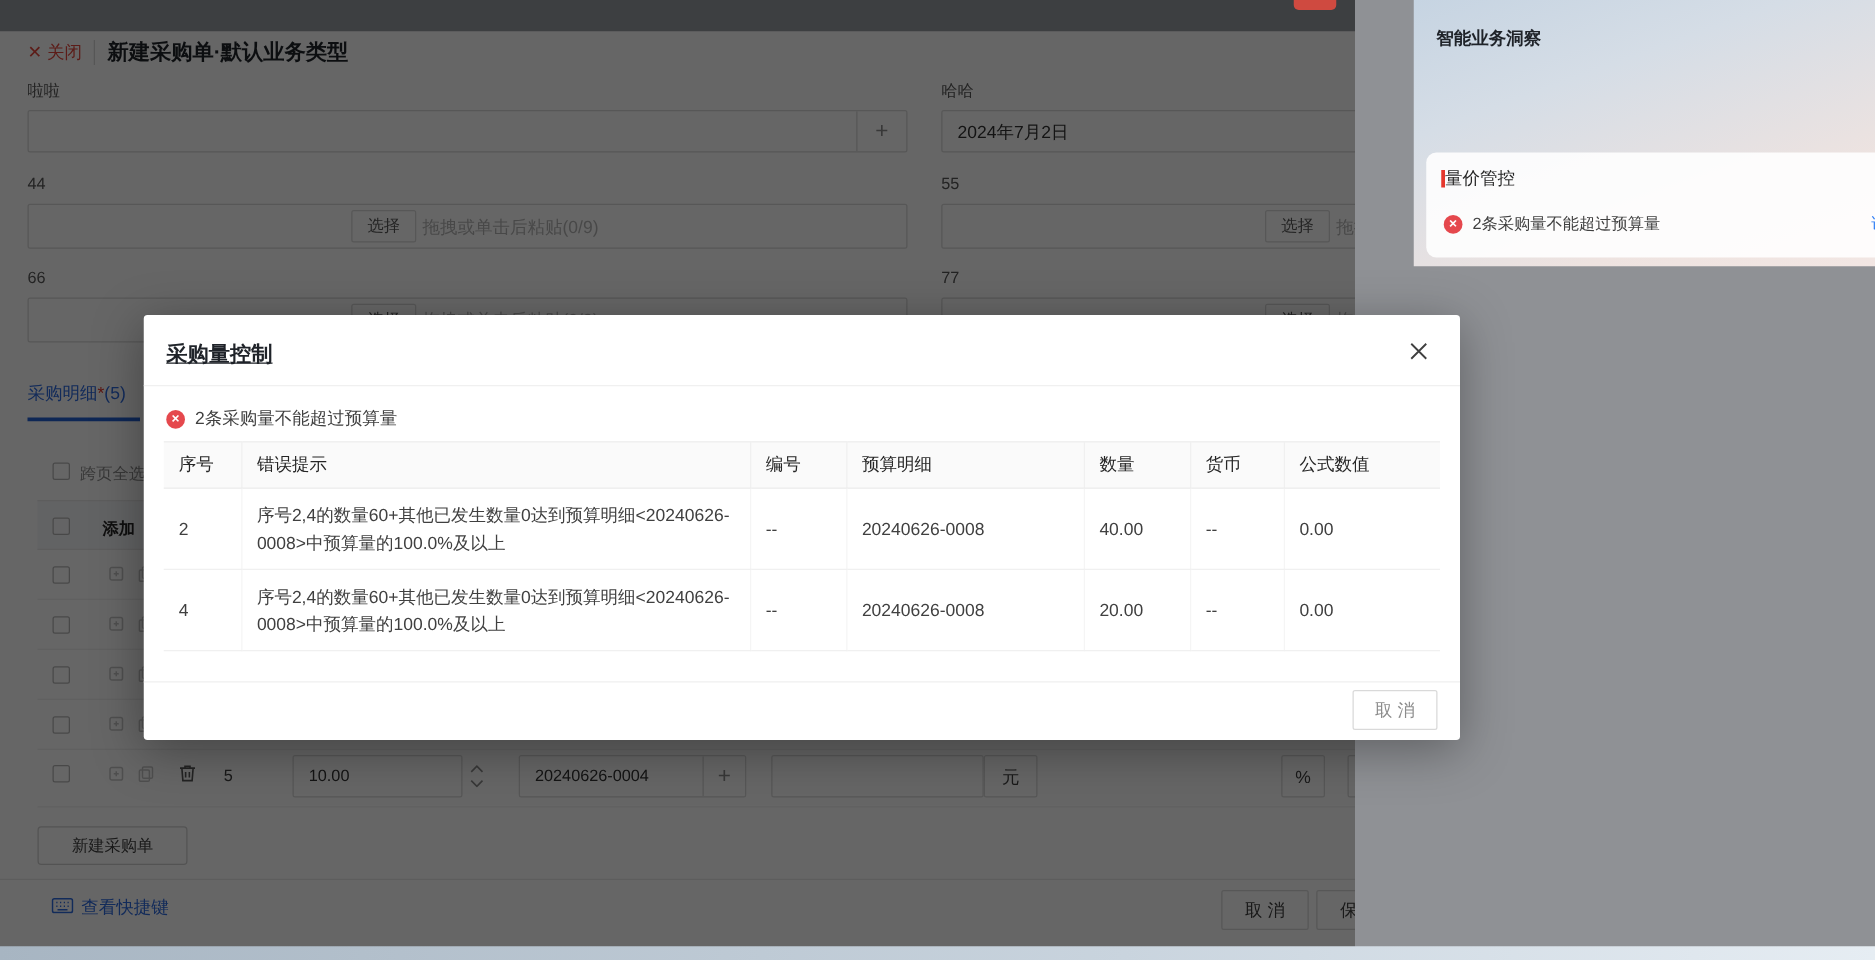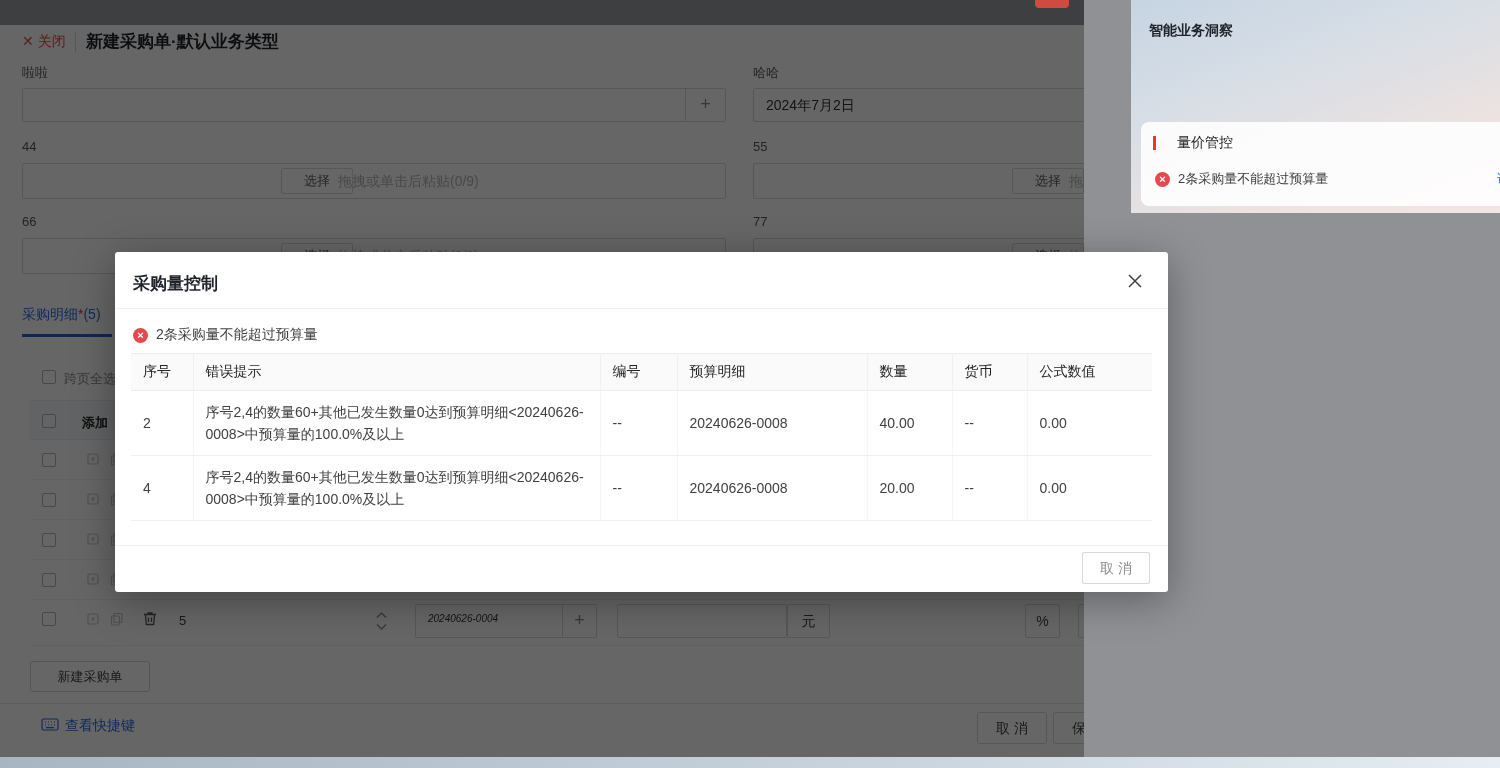--- a/index.html
+++ b/index.html
@@ -13,21 +13,21 @@
   .top-strip { position:absolute; left:0; top:0; width:100%; height:25px; background:#989ea4; }
   .doc-close { position:absolute; left:22px; top:33px; font-size:14px; color:#e5483d; cursor:pointer; }
   .hdr-divider { position:absolute; left:75px; top:32px; width:1px; height:20px; background:#d8d8d8; }
   .doc-title { position:absolute; left:86px; top:30px; font-size:17px; font-weight:bold; color:#1f2329; }
 
   .fld-label { position:absolute; font-size:13px; color:#595959;text-align:center; }
   .fld { position:absolute; height:34px; background:#fff; border:1px solid #d9d9d9; border-radius:2px; }
   .fld .val { position:absolute; left:12px; top:8px; font-size:14px; color:#333; }
   .fld .hint { position:absolute; top:8px; font-size:14px; color:#b5b5b5; }
   .plus-box { position:absolute; right:0; top:0; width:40px; height:32px; border-left:1px solid #d9d9d9; color:#8c8c8c; font-size:18px; text-align:center; line-height:31px; }
-  .sel-btn { position:absolute; top:4px; height:26px; padding:0 22px; background:#fff; border:1px solid #d9d9d9; border-radius:2px; font-size:13px; color:#595959; line-height:24px; }
+  .sel-btn { position:absolute; top:4px; height:26px; padding:0 12px; background:#fff; border:1px solid #d9d9d9; border-radius:2px; font-size:13px; color:#595959; line-height:24px; }
 
   .tab { position:absolute; left:22px; top:306px; font-size:14px; color:#2e6be0; }
   .tab .star { color:#e5382e; }
   .tab-underline { position:absolute; left:22px; top:334px; width:90px; height:3px; background:#2563d4; }
 
   .cbx { position:absolute; width:14px; height:14px; border:1px solid #b5b5b5; border-radius:2px; background:rgba(255,255,255,.55); }
   .grid-hdr { position:absolute; left:30px; top:400px; width:1054px; height:40px; background:#f6f7f9; border-top:1px solid #e8e8e8; border-bottom:1px solid #e8e8e8; }
   .grid-row { position:absolute; left:30px; width:1054px; height:40px; border-bottom:1px solid #efefef; }
   .muted-txt { font-size:13px; color:#8c8c8c; }
   .bold-txt { font-size:13px; font-weight:bold; color:#262626; }
@@ -53,35 +53,35 @@
              background:linear-gradient(160deg,#c6d4e2 0%,#d5dde6 30%,#eee3e0 72%,#f3e7e4 100%);margin-left:47px; }
   .insight-title { position:absolute; left:18px; top:22px; font-size:14px; font-weight:bold; color:#1f2329; }
   .insight-close { position:absolute; right:20px; top:18px; width:22px; height:22px; cursor:pointer; }
   .alert-card { position:absolute; left:14px; top:52px; width:388px; height:58px; border-radius:8px;
                 background:linear-gradient(90deg,rgba(255,255,255,.96) 0%,#fdefec 100%);
                 box-shadow:0 2px 8px rgba(180,120,110,.15); }
   .alert-text { position:absolute; left:12px; top:20px; font-size:15px; font-weight:bold; color:#e5382e; }
   .alarm { position:absolute; right:26px; top:14px; }
   .section-card { position:absolute; left:10px; top:122px; width:396px; height:84px; border-radius:8px; background:rgba(255,255,255,.88); }
   .sec-bar { position:absolute; left:12px; top:14px; width:3px; height:14px; background:#e5382e; }
-  .sec-title { position:absolute; left:36px; top:12px; font-size:14px; color:#262626;font-family:Liberation Serif, serif; }
+  .sec-title { position:absolute; left:15px; top:12px; font-size:14px; color:#262626;font-family:Liberation Serif, serif; }
   .sec-chevron { position:absolute; right:16px; top:14px; }
   .err-dot { display:inline-block; width:15px; height:15px; border-radius:50%; background:#e5484d; color:#fff; font-size:11px; font-weight:bold; text-align:center; line-height:15px; }
   .check-row { position:absolute; left:14px; top:48px; width:368px; display:flex; align-items:center; gap:8px; }
   .check-text { font-size:13px; color:#404040; flex:1; }
   .detail-link { font-size:13px; color:#2e7ef5; cursor:pointer;text-align:center; }
 
   .red-badge { position:absolute; left:1035px; top:0; width:34px; height:8px; background:#cf4a40; border-radius:0 0 4px 4px; z-index:35; }
   .bottom-strip { position:absolute; left:0; top:757px; width:1500px; height:11px; z-index:36;
                   background:linear-gradient(90deg,#a7b5c2 0%,#c9d4de 60%,#e6edf3 100%); }
 
   
   .modal { position:absolute; left:115px; top:252px; width:1053px; height:340px; background:#fff; border-radius:3px;
            box-shadow:0 8px 40px rgba(0,0,0,.35); z-index:50; }
-  .modal-title { position:absolute; left:18px; top:20px; font-size:17px; font-weight:bold; color:#1f2329; }
+  .modal-title { position:absolute; left:18px; top:20px; font-size:17px; font-weight:bold; color:#1f2329;text-decoration:underline; }
   .modal-close { position:absolute; right:22px; top:18px; width:22px; height:22px; cursor:pointer; }
   .modal-hdr-line { position:absolute; left:0; top:56px; width:100%; height:1px; background:#f0f0f0; }
   .modal-err { position:absolute; left:18px; top:74px; display:flex; align-items:center; gap:8px; }
   .modal-err-text { font-size:14px; color:#404040; }
   .m-table { position:absolute; left:16px; top:101px; width:1021px; border-collapse:collapse; table-layout:fixed; }
   .m-table th { background:#fafafa; font-size:14px; font-weight:normal; color:#262626; text-align:left; padding:9px 12px; border:1px solid #ececec; border-left:none; border-right:1px solid #f0f0f0; }
   .m-table th:last-child { border-right:none; }
   .m-table td { font-size:14px; color:#404040; padding:10px 12px; line-height:22px; vertical-align:middle; border-bottom:1px solid #f0f0f0; border-right:1px solid #f5f5f5; }
   .m-table td:last-child { border-right:none; }
   .modal-foot-line { position:absolute; left:0; bottom:46px; width:100%; height:1px; background:#f0f0f0; }
@@ -220,31 +220,34 @@
       </svg>
     </span>
   <span class="trash abs" style="left:142px; top:610px;">
       <svg width="16" height="17" viewBox="0 0 16 17" fill="none" stroke="#595959" stroke-width="1.3">
         <path d="M2 4.5h12M6 4.5V3h4v1.5M3.5 4.5l.8 10h7.4l.8-10"></path>
         <path d="M6.5 7.5v4.5M9.5 7.5v4.5"></path>
       </svg>
     </span>
   <div class="abs" style="left:179px; top:613px; font-size:13px; color:#404040;">5</div>
 
+  <div class="fld" style="left:234px; top:604px; width:136px;">
+    <div class="val" style="font-size:13px;">10.00</div>
+  </div>
   <div class="stepper">
     <svg width="11" height="7" viewBox="0 0 11 7" fill="none" stroke="#8c8c8c" stroke-width="1.3">
         <path d="M1 5.5 5.5 1 10 5.5"></path>
       </svg>
     <svg width="11" height="7" viewBox="0 0 11 7" fill="none" stroke="#8c8c8c" stroke-width="1.3">
         <path d="M1 1.5 5.5 6 10 1.5"></path>
       </svg>
   </div>
 
   <div class="fld" style="left:415px; top:604px; width:182px;">
-    <div class="val" style="font-size:10px;font-style:italic;">20240626-0004</div>
+    <div class="val" style="font-size:13px;">20240626-0004</div>
     <div class="plus-box" style="width:34px;">+</div>
   </div>
 
   <div class="fld" style="left:617px; top:604px; width:170px;"></div>
   <div class="suffix-box" style="left:787px; top:604px; width:43px;">元</div>
 
   <div class="suffix-box" style="left:1025px; top:604px; width:35px;">%</div>
   <div class="fld" style="left:1078px; top:604px; width:40px;"></div>
 
   <div class="btn select-budget">新建采购单</div>

